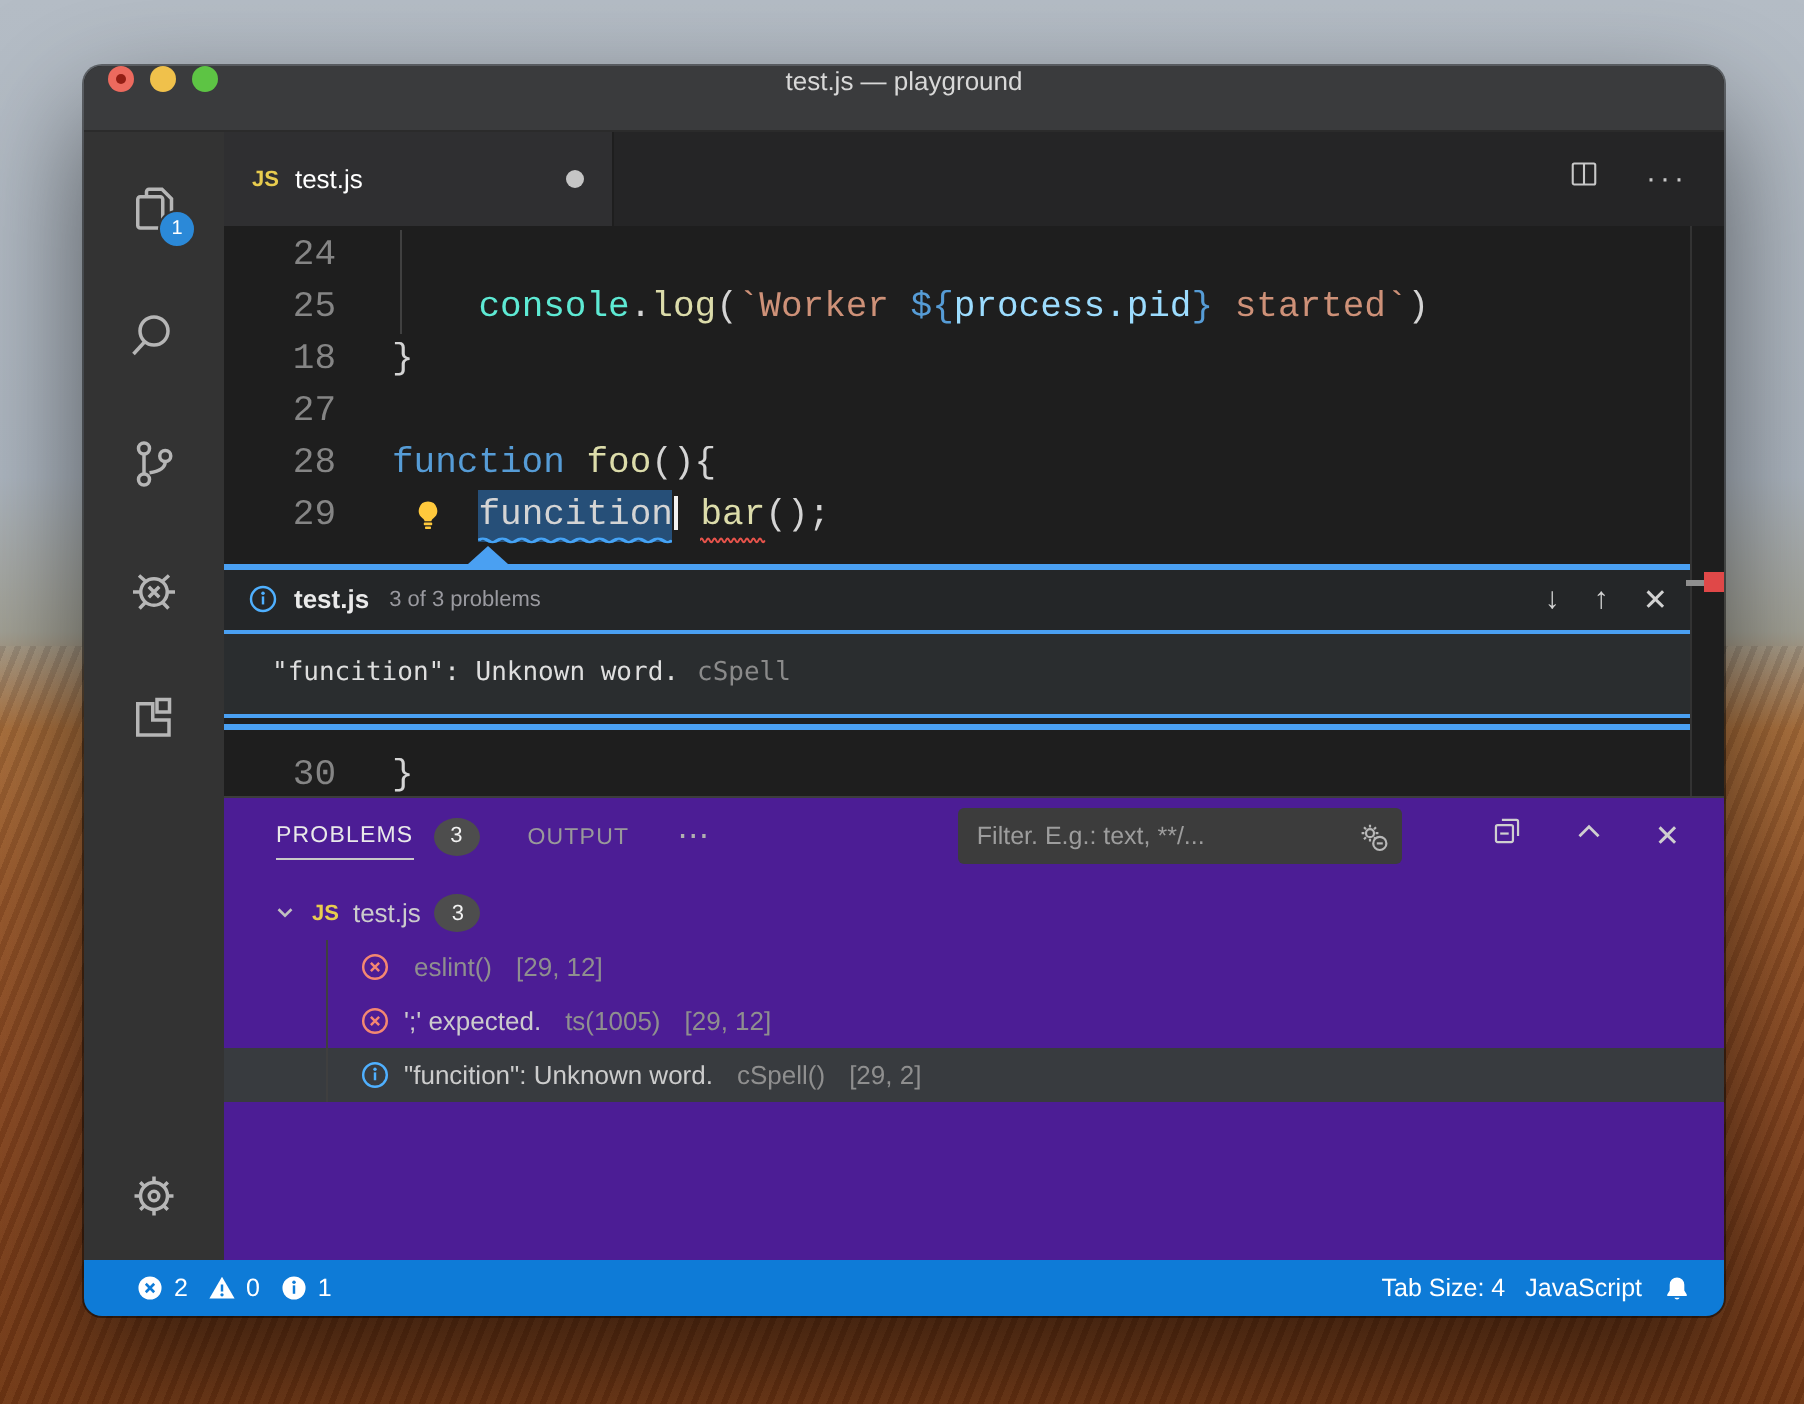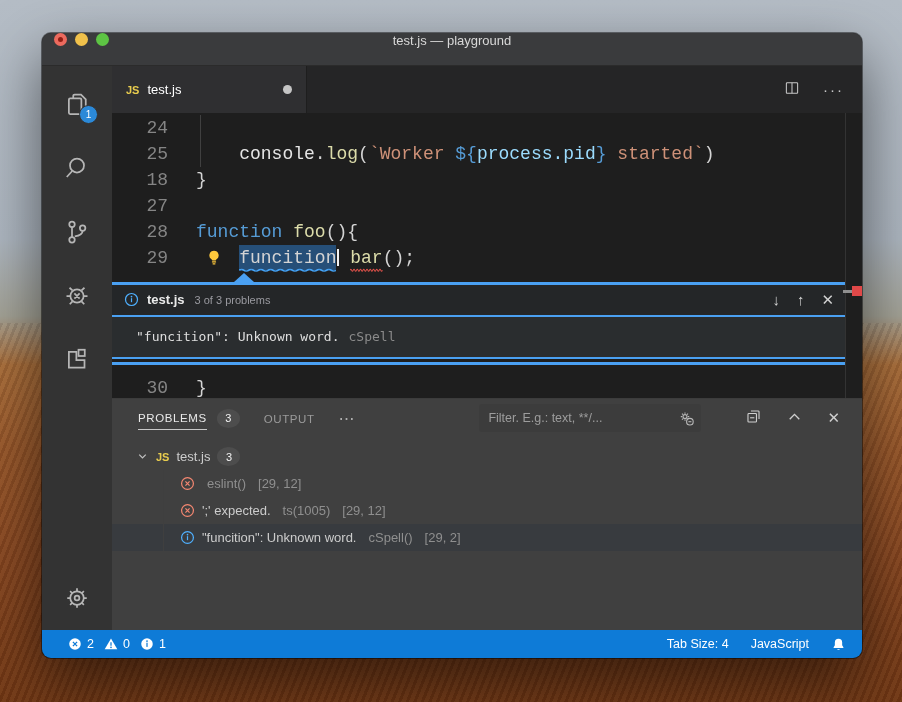--- a/index.html
+++ b/index.html
@@ -47,21 +47,21 @@
   .editor{position:relative;height:285px;flex:0 0 285px;background:#1e1e1e}
   .editor-inner{position:absolute;left:0;top:2px;right:16px;bottom:0}
   .scrollcol{position:absolute;right:0;top:0;bottom:0;width:16px;border-left:1px solid #333;background:#1e1e1e}
   .mk-rod{position:absolute;top:177px;left:-3px;width:10px;height:3px;background:#8f8f8f}
   .mk-red{position:absolute;top:173px;right:0;width:10px;height:10px;background:#e04848}
   .code-line{display:flex;height:26px;line-height:26px;font-family:Liberation Mono, monospace;font-size:18px}
   .gutter{flex:0 0 56px;width:56px;text-align:right;color:#858585}
   .code{position:relative;padding-left:28px;white-space:pre;color:#d4d4d4}
   .guide{position:absolute;left:32px;top:0;bottom:0;width:1px;background:#404040}
   .bulb{position:absolute;left:38px;top:5px;width:16px;height:16px}
-  .c-fg{color:#d4d4d4}.c-teal{color:#e5e5e5}.c-yellow{color:#dcdcaa}.c-orange{color:#ce9178}.c-blue{color:#569cd6}.c-lblue{color:#9cdcfe}
+  .c-fg{color:#d4d4d4}.c-teal{color:#5eead4}.c-yellow{color:#dcdcaa}.c-orange{color:#ce9178}.c-blue{color:#569cd6}.c-lblue{color:#9cdcfe}
   .sel{background:#264f78}
   .cursor{display:inline-block;width:2px;height:17px;background:#f2f2f2;vertical-align:-3px;margin-left:1px}
   .sq-wrap{position:relative;display:inline-block}
   svg.squiggle{position:absolute;left:0;bottom:-1px;width:100%;height:4px;display:block}
   
   .peek{position:relative;margin-top:11px}
   .peek-arrow{position:absolute;top:-9px;left:122px;width:0;height:0;
     border-left:10px solid transparent;border-right:10px solid transparent;border-bottom:9px solid #4aa0f2}
   .peek-top{height:2.5px;background:#4aa0f2}
   .peek-header{height:30px;background:#242628;display:flex;align-items:center;gap:8px;padding:0 12px}
@@ -69,21 +69,21 @@
   .peek-file{color:#eaeaea;font-weight:700;font-size:13px}
   .peek-meta{color:#9a9aa0;font-size:11px;margin-left:2px}
   .peek-actions{margin-left:auto;display:flex;align-items:center;gap:17px;color:#d2d2d2;font-size:15px}
   .peek-div{height:2px;background:#4aa0f2}
   .peek-body{height:40px;background:#2a2d2f;display:flex;align-items:center;gap:9px;padding-left:24px;
     font-family:"DejaVu Sans Mono",monospace;font-size:13px;color:#dedede}
   .peek-src{color:#8a8a8a}
   .pb1{height:2.5px;background:#4aa0f2}.pb2{height:3px;background:#1e1e1e}.pb3{height:2.5px;background:#4aa0f2}
   .afterline{margin-top:10px}
   
-  .panel{flex:1;min-height:0;border-top:1px solid #3c3c3c;background:#404040;display:flex;flex-direction:column}
+  .panel{flex:1;min-height:0;border-top:1px solid #3c3c3c;background:#4c1d95;display:flex;flex-direction:column}
   .panel-header{height:38px;flex:0 0 auto;display:flex;align-items:center;gap:24px;padding:0 14px 0 26px}
   .ptab{display:flex;align-items:center;gap:10px;height:100%;cursor:default}
   .ptab .lbl{font-size:11.5px;letter-spacing:.6px;color:#9a9a9a;padding:6px 0 5px}
   .ptab.active .lbl{color:#e9e9e9;border-bottom:1.5px solid #c8c8c8}
   .pbadge{min-width:19px;height:19px;border-radius:50%;background:#4d4d4d;color:#f2f2f2;font-size:11px;
     display:flex;align-items:center;justify-content:center;padding:0 2px}
   .pmore{color:#b0b0b0;font-size:16px;letter-spacing:2px}
   .filterbox{margin-left:auto;width:208px;height:28px;background:#3c3c3c;border-radius:3px;
     display:flex;align-items:center;gap:6px;padding:0 7px}
   .filterbox input{flex:1;min-width:0;background:transparent;border:none;outline:none;color:#cccccc;font-size:12.5px;font-family:Liberation Sans, sans-serif}
@@ -98,21 +98,21 @@
   .trow.problem{padding-left:68px}
   .trow.selected{background:#383b3f}
   .sev{width:15px;height:15px;flex:0 0 15px}
   .src,.pos{color:#8f8f8f;margin-left:5px}
   .guide-v{position:absolute;left:51px;top:27px;height:81px;width:1px;background:#3f3f3f}
   
   .statusbar{height:28px;flex:0 0 auto;background:#0e7bd7;display:flex;align-items:center;padding:0 16px;color:#ffffff;font-size:12.5px}
   .sb-left{display:flex;align-items:center;gap:10px;margin-left:10px}
   .sb-item{display:flex;align-items:center;gap:5px}
   .sb-item svg{width:14px;height:14px;display:block}
-  .sb-right{margin-left:auto;display:flex;align-items:center;gap:22px}
+  .sb-right{margin-left:auto;display:flex;align-items:center;gap:10px}
   .sb-bell svg{width:15px;height:15px;display:block}
 </style>
 </head>
 <body>
 
 <div class="dunes"></div>
 
 <div class="window">
 
   <div class="titlebar">

